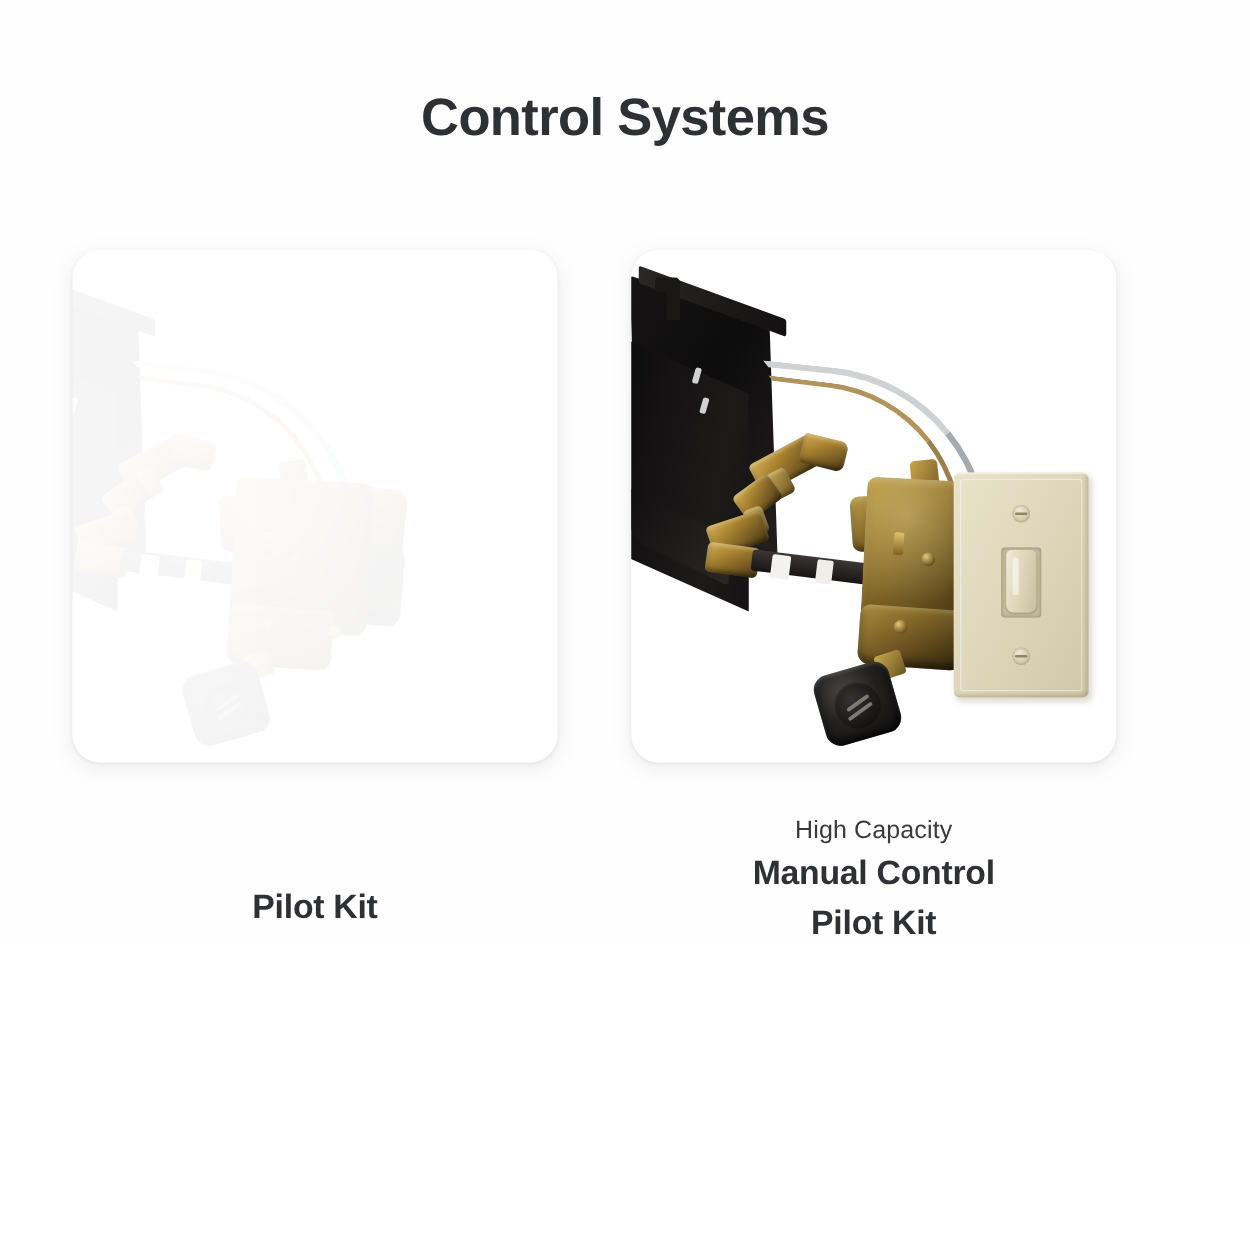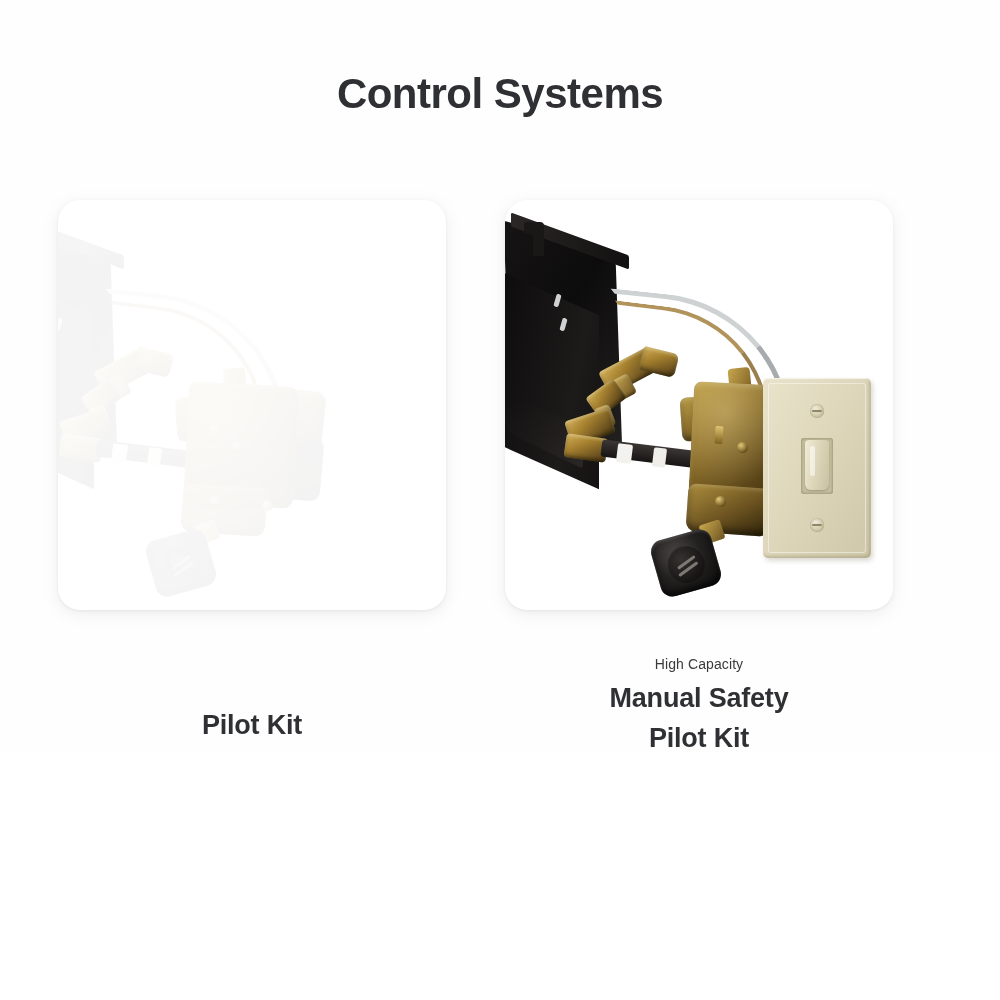--- a/index.html
+++ b/index.html
@@ -476,21 +476,21 @@
   .caption-col {
     position: absolute;
     top: 0;
     width: 388px;
     text-align: center;
   }
   .caption-left  { left: 58px; }
   .caption-right { left: 505px; }
 
   .cap-eyebrow {
-    font-size: 14px;
+    font-size: 20px;
     font-weight: normal;
     color: #3a3a3d;
     line-height: 28px;
     letter-spacing: 0.1px;
   }
   .cap-main {
     font-size: 27px;
     font-weight: bold;
     color: #2f3033;
     line-height: 40px;
@@ -623,20 +623,20 @@
 
     <div class="caption-col caption-left">
       <div class="cap-main">
         <div>Pilot Kit</div>
       </div>
     </div>
 
     <div class="caption-col caption-right">
       <div class="cap-eyebrow">High Capacity</div>
       <div class="cap-main">
-        <div>Manual Safety</div>
+        <div>Manual Control</div>
         <div>Pilot Kit</div>
         <div>+</div>
       </div>
     </div>
   </div>
 
 </div>
 
 </body></html>

